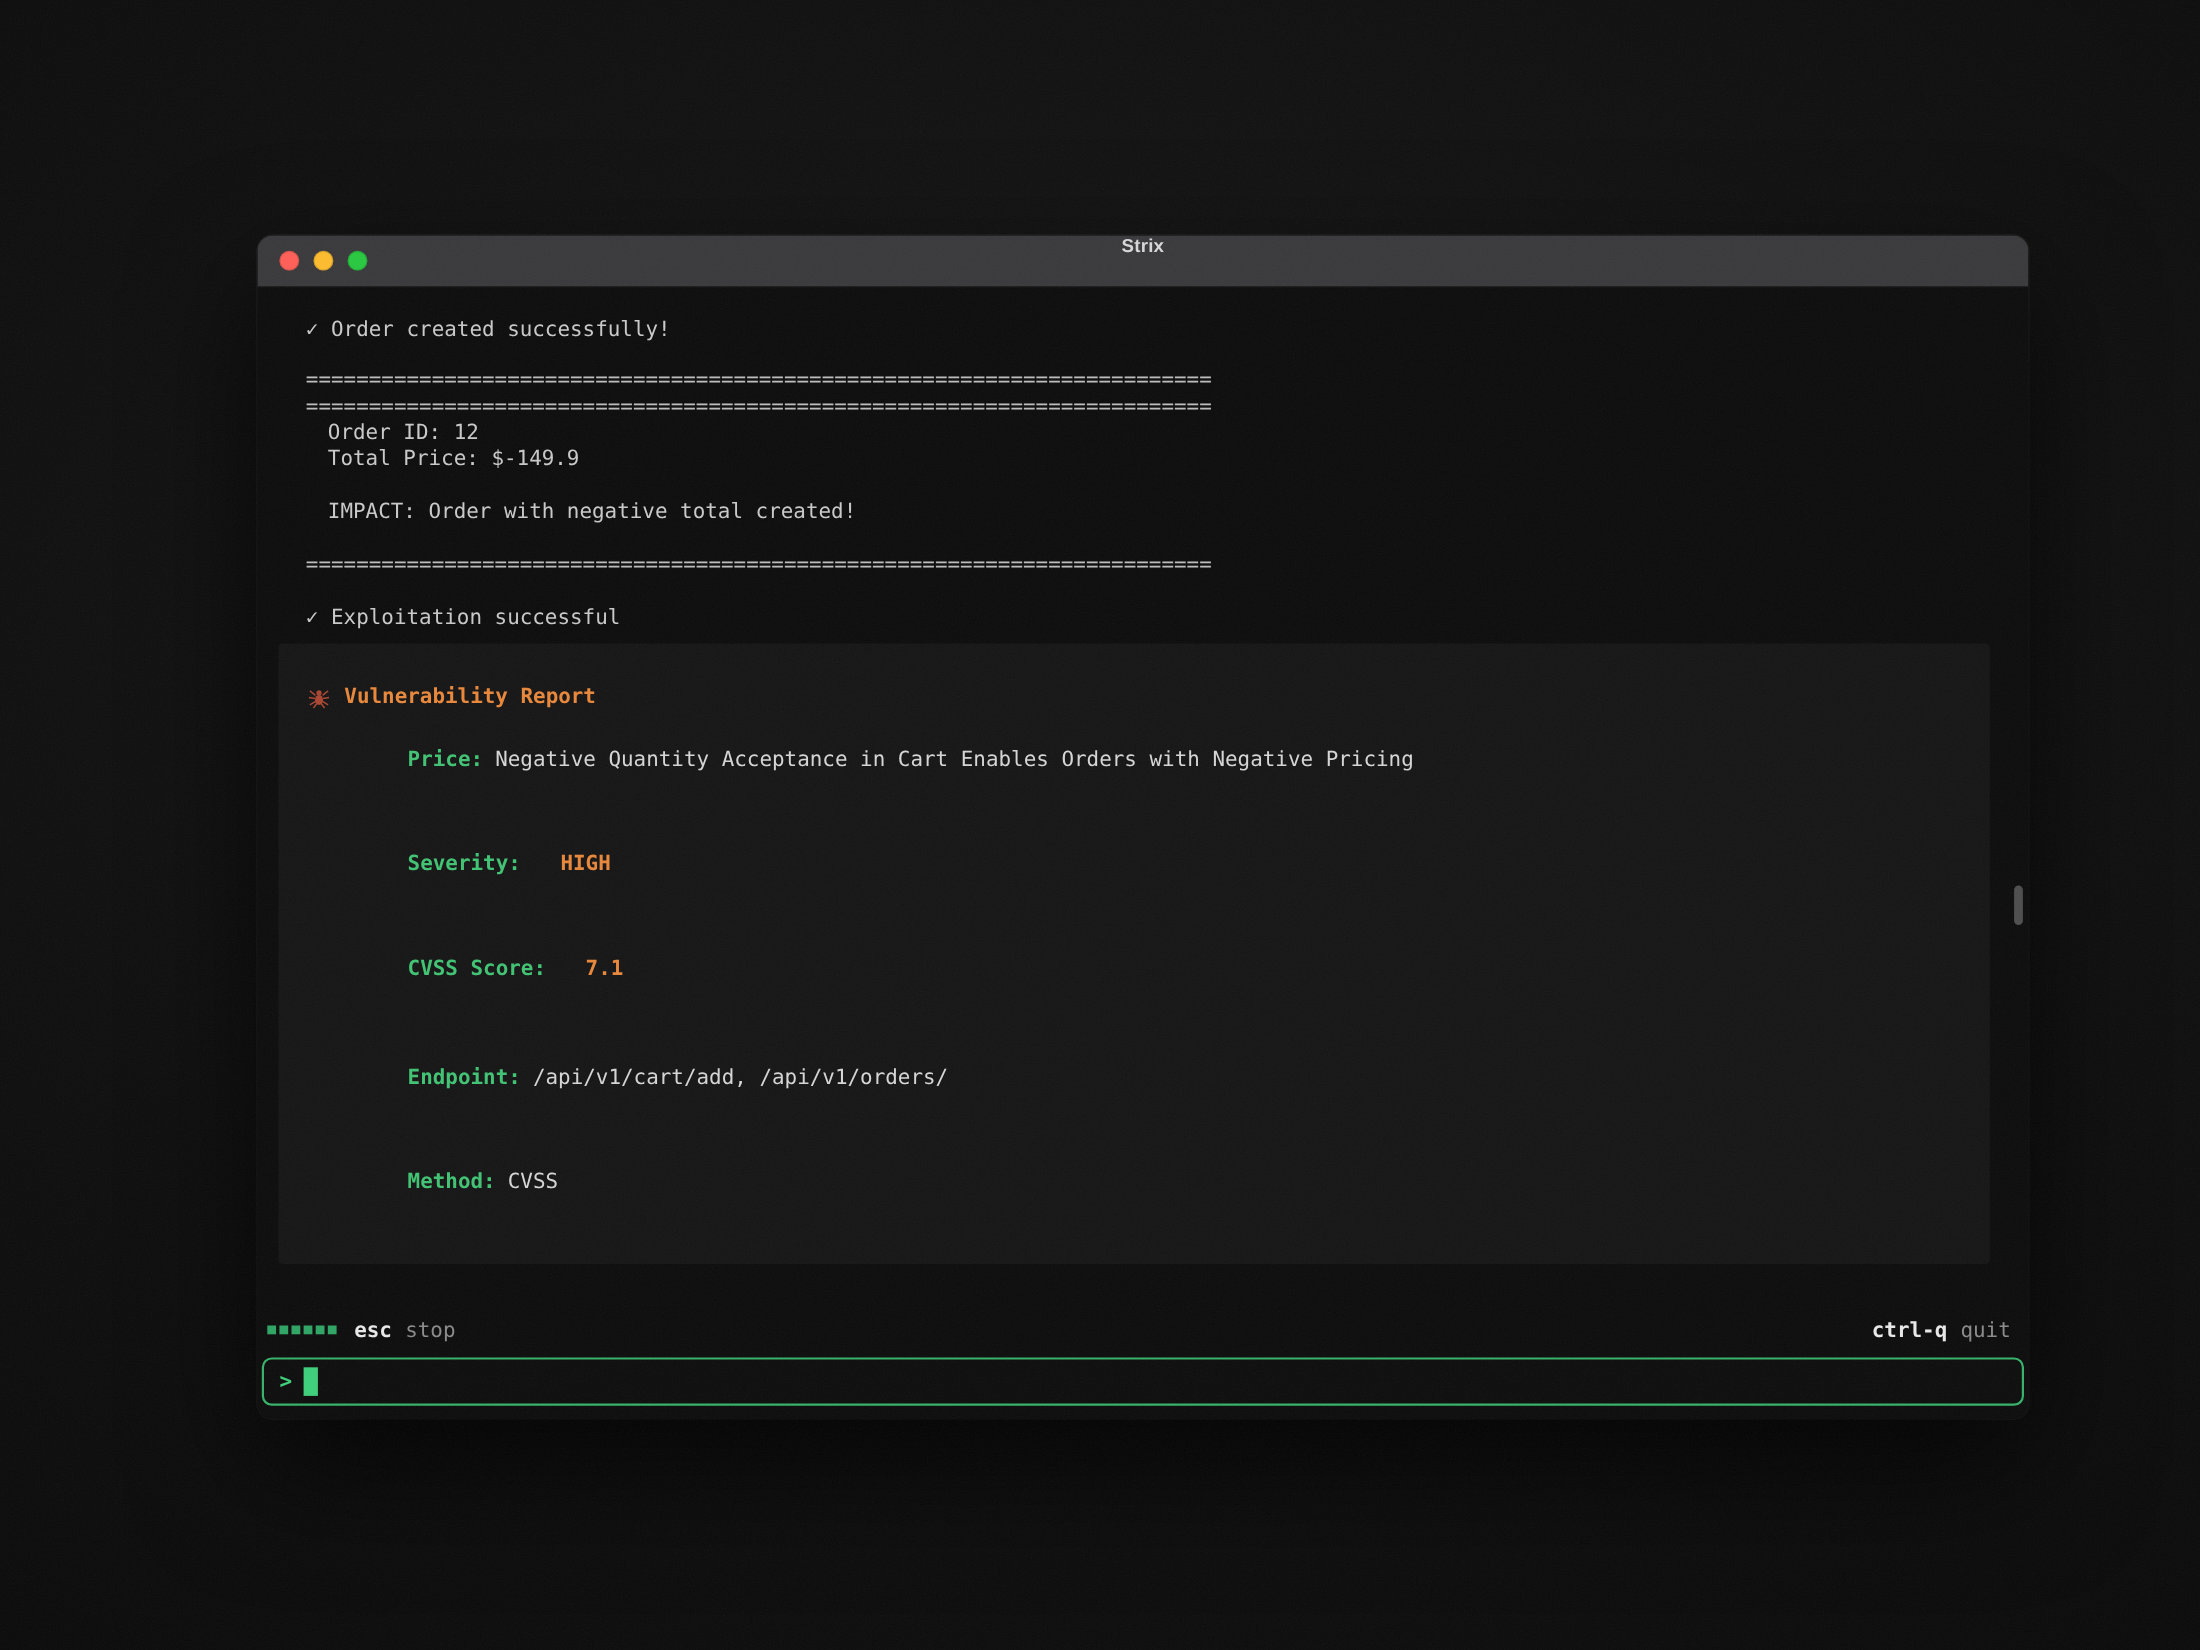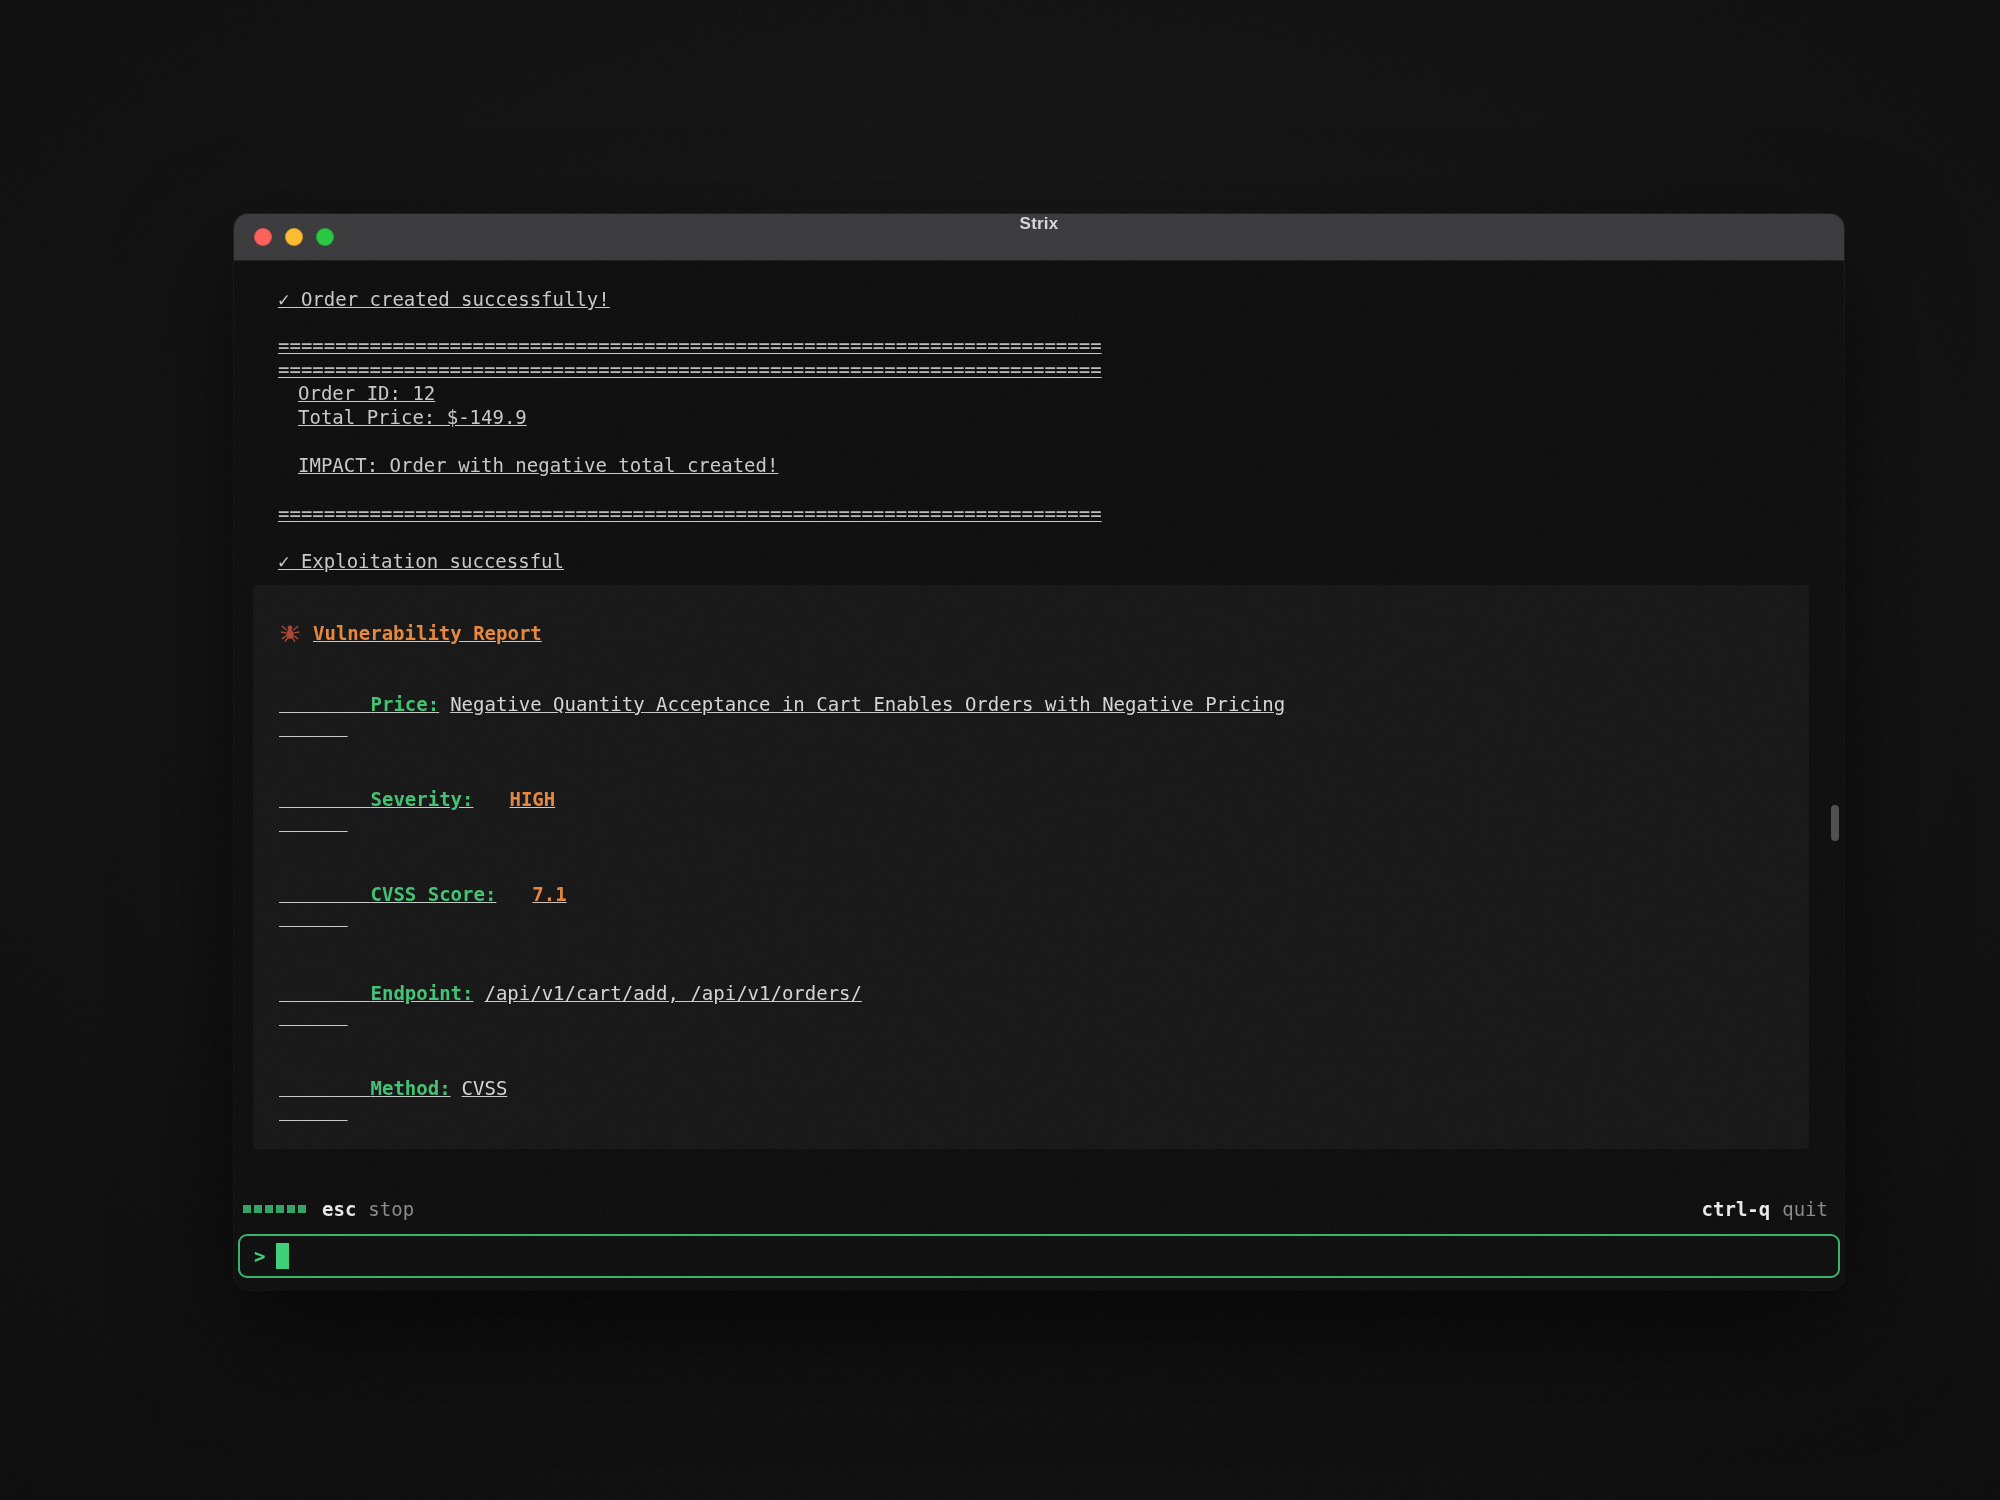--- a/index.html
+++ b/index.html
@@ -26,36 +26,36 @@
   .light{width:18px;height:18px;border-radius:50%;box-shadow:inset 0 0 0 1px rgba(0,0,0,.15);}
   .light.red{background:#ff5f57;}
   .light.yellow{background:#febc2e;}
   .light.green{background:#28c840;}
   .title{color:#d7d7d9;font:700 17px "Liberation Sans", sans-serif;letter-spacing:.2px;}
 
   
   .terminal{
     flex:1 1 auto;overflow:hidden;position:relative;
     padding:26px 0 0 44px;
-    font:19px/24px "DejaVu Sans Mono", monospace;color:#c9c9c9;text-decoration:underline;
+    font:19px/24px "DejaVu Sans Mono", monospace;color:#c9c9c9;
   }
   .t-line{white-space:pre;}
   .t-sep{white-space:pre;color:#bdbdbd;letter-spacing:0;}
   .mt22{margin-top:22px;}
   .mt24{margin-top:24px;}
   .indent{padding-left:20px;}
   .alarm-line{display:flex;align-items:center;height:26px;}
   .alarm-line svg{margin-right:13px;flex:0 0 auto;}
 
   
   .panel{
     margin:12px 0 0 -25px;width:1556px;height:564px;box-sizing:border-box;
     background:#151515;border-radius:4px;padding:36px 26px 20px 26px;overflow:hidden;
   }
-  .rep-header{display:flex;align-items:flex-start;margin-bottom:23px;}
+  .rep-header{display:flex;align-items:flex-end;margin-bottom:9px;}
   .rep-header svg{margin-right:12px;}
   .rep-header .hdr{color:#e8873a;font-weight:700;}
   .field{margin-bottom:23px;white-space:pre-wrap;}
   .lbl{color:#40c373;font-weight:700;}
   .val{color:#d6d6d6;margin-left:11px;}
   .val.orange{color:#e8873a;font-weight:700;margin-left:36px;}
 
   
   .scroll-thumb{position:absolute;right:5px;top:544px;width:8px;height:36px;border-radius:4px;background:#4d4d4d;}
 

